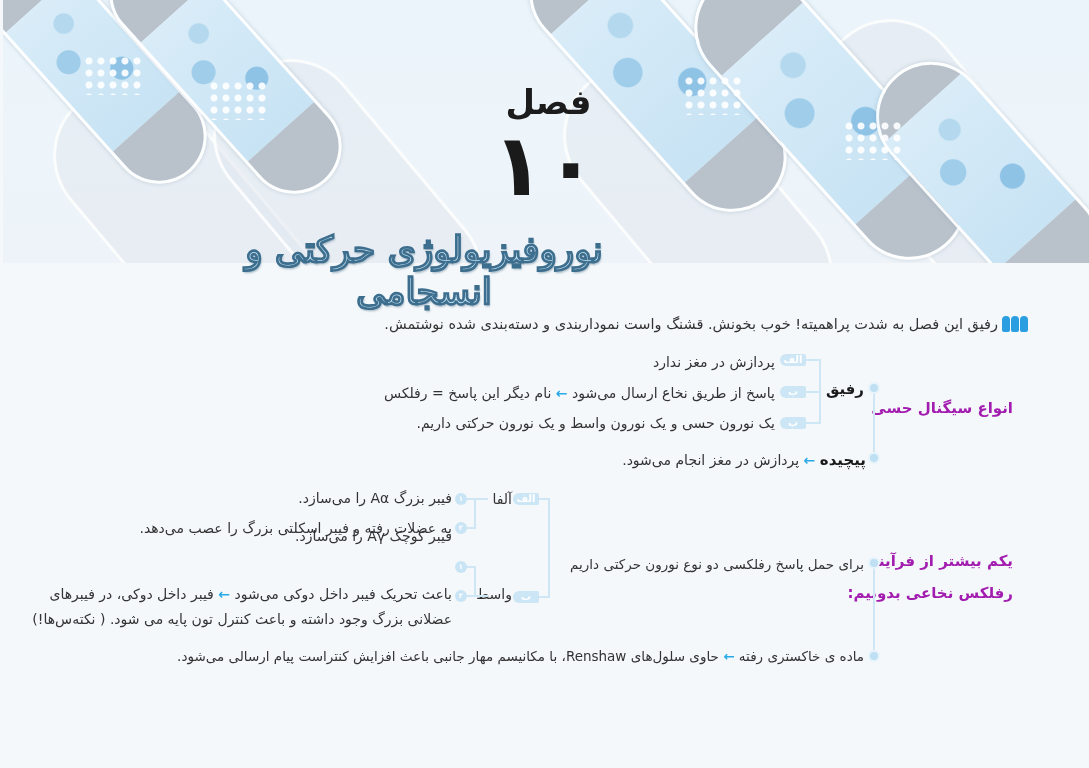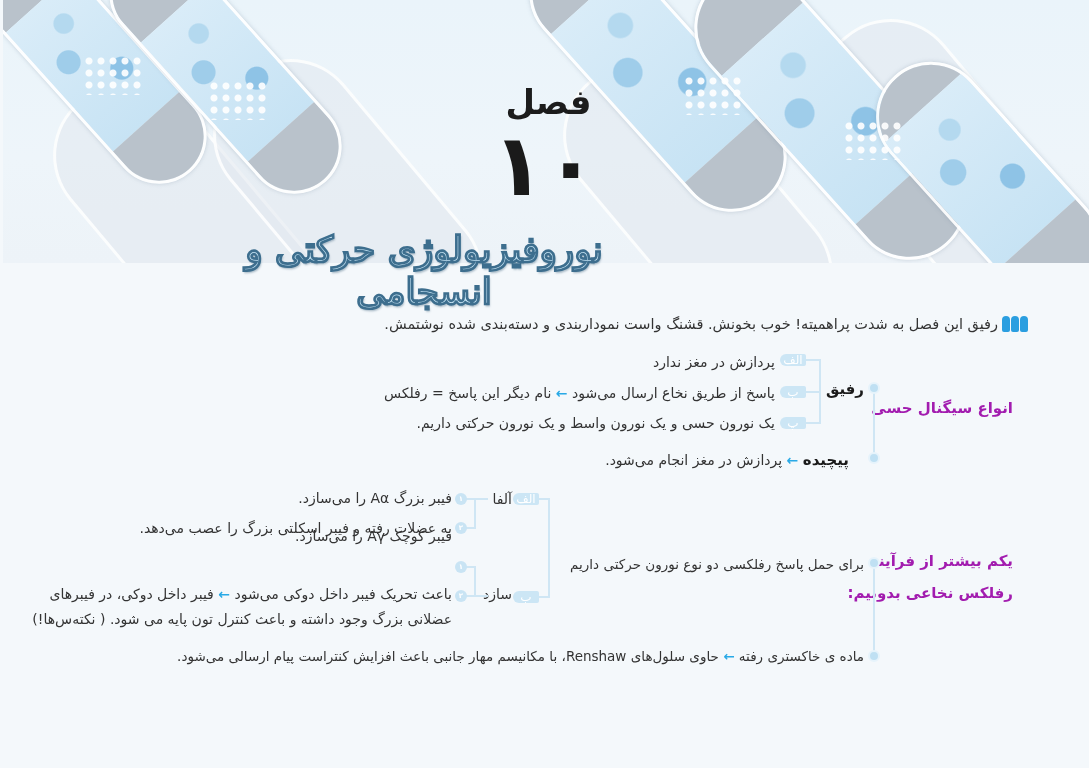--- a/index.html
+++ b/index.html
@@ -63,21 +63,21 @@
 
     .text { position: absolute; font-size: 14px; color: #333; white-space: nowrap; direction: rtl; }
     .bold { font-weight: bold; color: #1a1a1a; }
     .head-title { font-size: 15px; font-weight: bold; color: #a21caf; }
     .arrow { color: #29a9e6; font-weight: bold; }
 
     .line { position: absolute; background: #cfe6f4; }
     .node { position: absolute; width: 12px; height: 12px; border-radius: 50%;
       background: #bfe0f3; border: 2px solid #e6f3fb; }
     .tag { position: absolute; width: 26px; height: 12px; border-radius: 6px 2px 2px 6px;
-      background: #cce6f5; color: #fff; font-size: 12px; text-align: center; line-height: 12px; font-weight: normal; }
+      background: #cce6f5; color: #fff; font-size: 10px; text-align: center; line-height: 12px; font-weight: bold; }
     .num { position: absolute; width: 12px; height: 12px; border-radius: 50%; background: #c9e4f4;
       color: #fff; font-size: 7px; text-align: center; line-height: 12px; font-weight: bold; }
   </style>
 </head>
 <body>
 
 <div class="header">
 
   <div class="ghost" style="left:110px;top:60px;width:150px;height:330px;transform:rotate(-40deg);"></div>
   <div class="ghost" style="left:270px;top:40px;width:150px;height:330px;transform:rotate(-40deg);"></div>
@@ -146,21 +146,21 @@
 <div class="tag" style="left:780px;top:386px;">ب</div>
 <div class="text" style="right:314px;top:385px;">
   <span>پاسخ از طریق نخاع ارسال می‌شود</span>
   <span class="arrow">←</span>
   <span>نام دیگر این پاسخ = رفلکس</span>
 </div>
 
 <div class="tag" style="left:780px;top:417px;">پ</div>
 <div class="text" style="right:314px;top:415px;">یک نورون حسی و یک نورون واسط و یک نورون حرکتی داریم.</div>
 
-<div class="text" style="right:240px;top:451px;">
+<div class="text" style="right:223px;top:451px;">
   <span class="bold" style="font-size:15px;">پیچیده</span>
   <span class="arrow">←</span>
   <span>پردازش در مغز انجام می‌شود.</span>
 </div>
 
 <div class="text head-title" style="right:76px;top:552px;">یکم بیشتر از فرآیند</div>
 <div class="text head-title" style="right:76px;top:584px;">رفلکس نخاعی بدونیم:</div>
 <div class="line" style="left:873px;top:564px;width:2px;height:92px;"></div>
 <div class="node" style="left:868px;top:557px;"></div>
 <div class="node" style="left:868px;top:650px;"></div>
@@ -168,21 +168,21 @@
 <div class="text" style="right:225px;top:556px;font-size:13.5px;">برای حمل پاسخ رفلکسی دو نوع نورون حرکتی داریم</div>
 
 <div class="line" style="left:548px;top:498px;width:2px;height:100px;"></div>
 <div class="line" style="left:536px;top:498px;width:14px;height:2px;"></div>
 <div class="line" style="left:536px;top:596px;width:14px;height:2px;"></div>
 
 <div class="tag" style="left:513px;top:493px;">الف</div>
 <div class="text" style="right:577px;top:491px;">آلفا</div>
 
 <div class="tag" style="left:513px;top:591px;">ب</div>
-<div class="text" style="right:577px;top:586px;">سازد</div>
+<div class="text" style="right:577px;top:586px;">واسط</div>
 
 <div class="line" style="left:474px;top:498px;width:2px;height:30px;"></div>
 <div class="line" style="left:462px;top:498px;width:14px;height:2px;"></div>
 <div class="line" style="left:462px;top:527px;width:14px;height:2px;"></div>
 <div class="line" style="left:476px;top:498px;width:12px;height:2px;"></div>
 <div class="num" style="left:455px;top:493px;">۱</div>
 <div class="text" style="right:637px;top:490px;">فیبر بزرگ Aα را می‌سازد.</div>
 <div class="num" style="left:455px;top:522px;">۲</div>
 <div class="text" style="right:637px;top:520px;margin-left:28px;">به عضلات رفته و فیبر اسکلتی بزرگ را عصب می‌دهد.</div>
 

